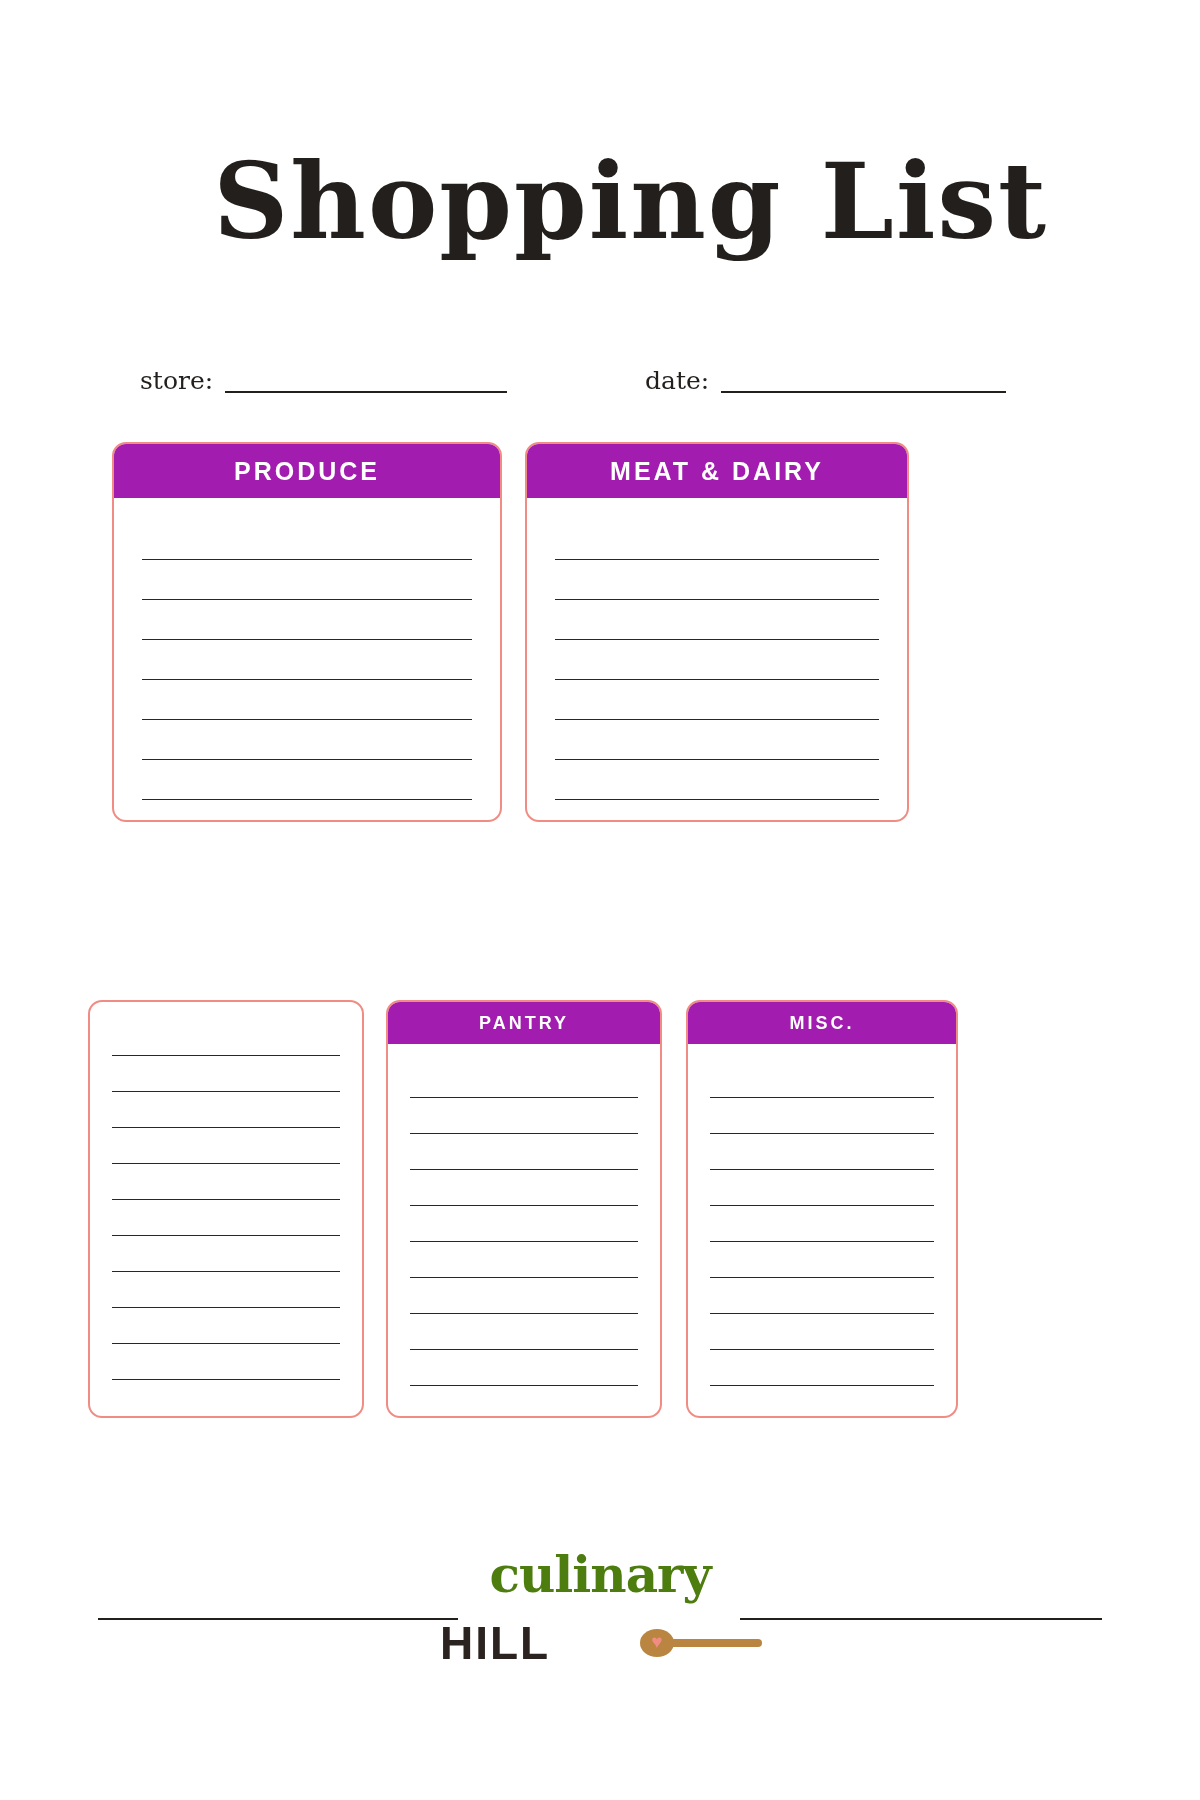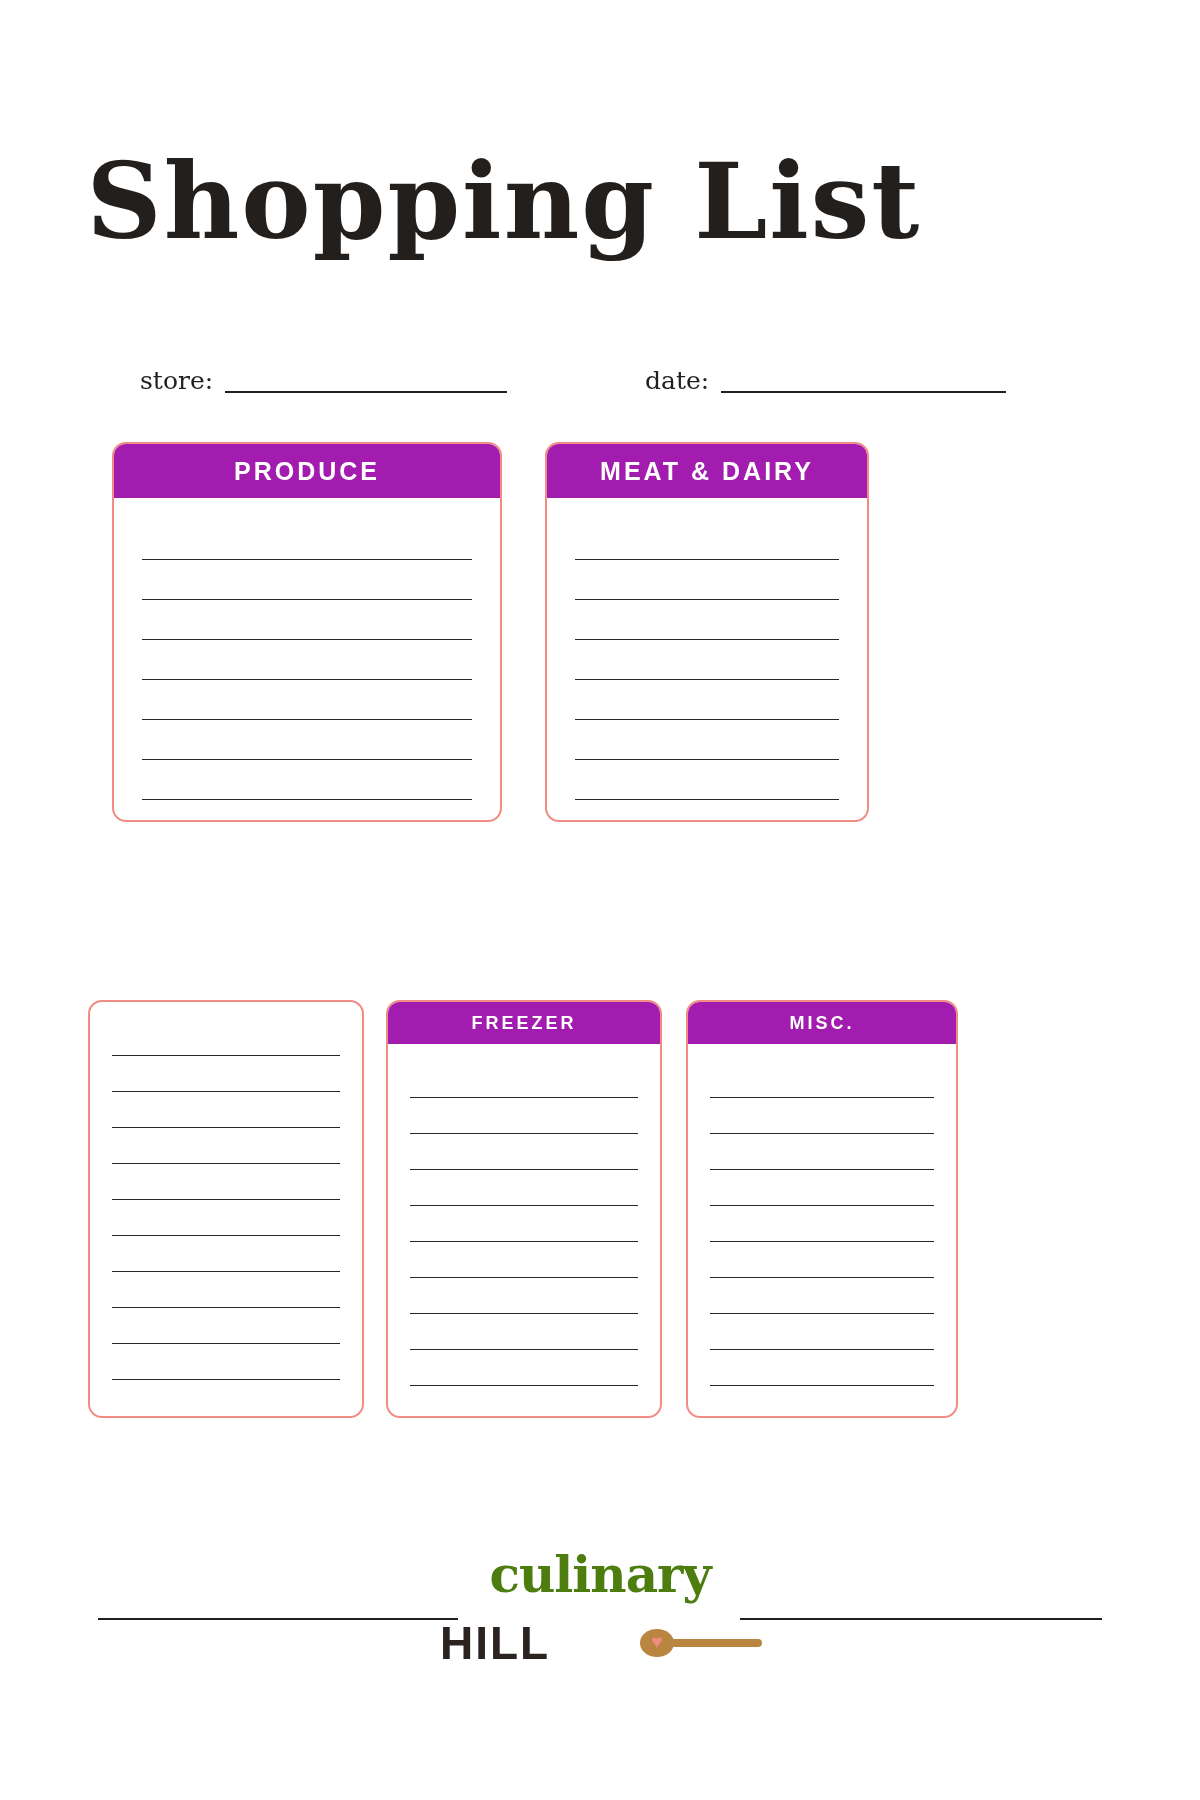--- a/index.html
+++ b/index.html
@@ -21,27 +21,28 @@
     height: 1800px;
     background: #ffffff;
   }
 
   
   .title {
     position: absolute;
     top: 150px;
     left: 0;
     width: 1008px;
-    text-align: center;
+    text-align: right;
     font-family: "DejaVu Serif", serif;
     font-weight: bold;
     font-size: 104px;
     letter-spacing: 2px;
     color: #231f1c;
     line-height: 1;
+    padding-left: 40px;
   }
 
   
   .meta-row {
     position: absolute;
     top: 368px;
     left: 140px;
     width: 920px;
     height: 34px;
   }
@@ -115,21 +116,21 @@
   }
   .card.bottom .card-lines {
     padding: 18px 22px 14px 22px;
   }
   .card.bottom .line {
     height: 36px;
   }
 
   
   #card-produce  { left: 112px; top: 442px;  width: 390px; height: 380px; }
-  #card-meat     { left: 545px; top: 442px;  width: 324px; height: 380px; }
+  #card-meat     { left: 525px; top: 442px;  width: 384px; height: 380px; }
   #card-pantry   { left: 88px;  top: 1000px; width: 276px; height: 418px; }
   #card-freezer  { left: 386px; top: 1000px; width: 276px; height: 418px; }
   #card-misc     { left: 686px; top: 1000px; width: 272px; height: 418px; }
 
   
   .footer {
     position: absolute;
     left: 0;
     top: 1540px;
     width: 1200px;
@@ -257,21 +258,21 @@
       <div class="line"></div>
       <div class="line"></div>
       <div class="line"></div>
       <div class="line"></div>
       <div class="line"></div>
       <div class="line"></div>
     </div>
   </div>
 
   <div class="card bottom" id="card-freezer">
-    <div class="card-header">FREEZER</div>
+    <div class="card-header">PANTRY</div>
     <div class="card-lines">
       <div class="line"></div>
       <div class="line"></div>
       <div class="line"></div>
       <div class="line"></div>
       <div class="line"></div>
       <div class="line"></div>
       <div class="line"></div>
       <div class="line"></div>
       <div class="line"></div>

